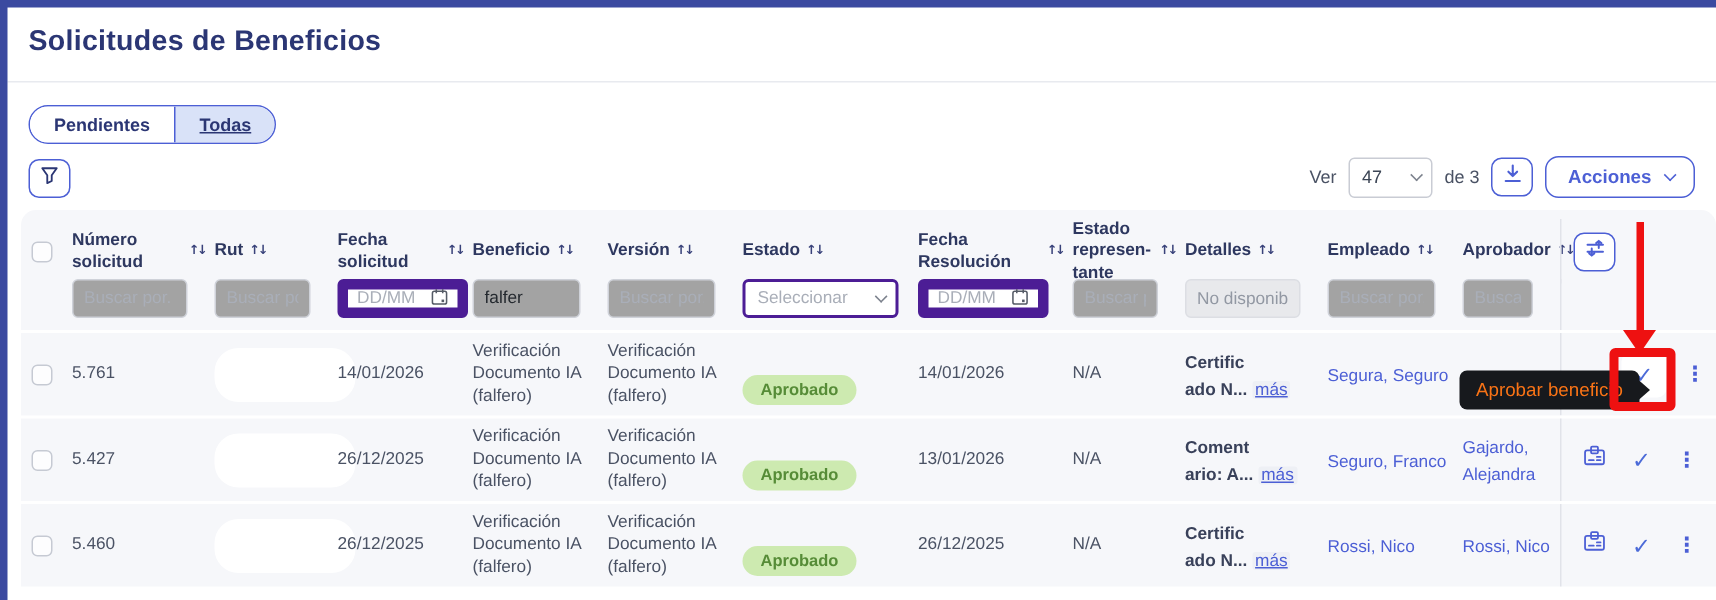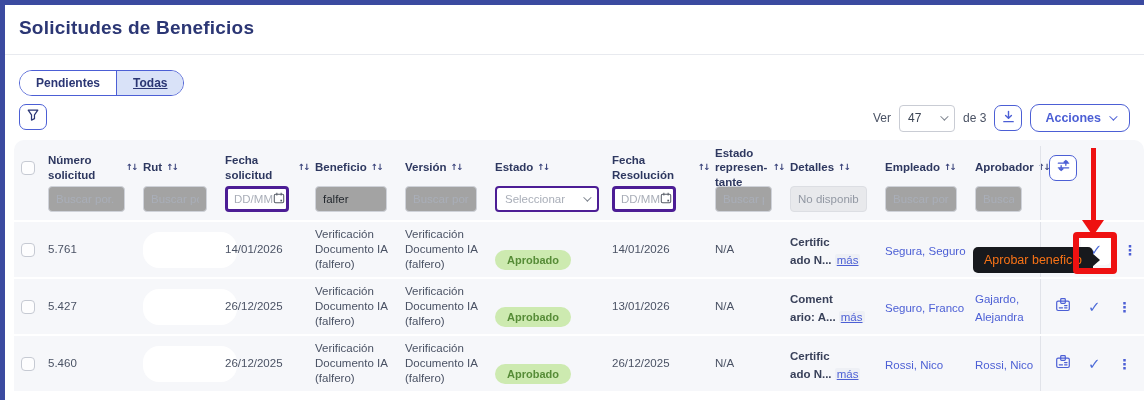--- a/index.html
+++ b/index.html
@@ -14,21 +14,21 @@
   .page-title { padding:17px 0 0 14px; font-size:19px; font-weight:600; color:#2b3674; letter-spacing:.2px;}
   .title-divider { margin-top:15px; border-bottom:1px solid #e8eaef; }
 
   
   .tabs { display:inline-flex; margin:15px 0 0 14px; border:1px solid #4c5fd5; border-radius:13px; overflow:hidden; background:#fff;}
   .tab { padding:5px 16px; font-size:12px; font-weight:600; color:#2b3674; background:#fff; cursor:pointer; border:none;}
   .tab.active { background:#d9e2f8;text-decoration:underline; }
   .tab + .tab { border-left:1px solid #4c5fd5; }
 
   
-  .band { display:flex; justify-content:space-between; align-items:flex-start; padding:8px 14px 0 14px; }
+  .band { display:flex; justify-content:space-between; align-items:flex-end; padding:8px 14px 0 14px; }
   .icon-btn { display:inline-flex; align-items:center; justify-content:center; width:28px; height:26px;
     border:1px solid #4c5fd5; border-radius:7px; background:#fff; cursor:pointer;}
   .right-controls { display:flex; align-items:center; gap:8px; }
   .small-label { font-size:12px; color:#4a5264; }
   .select-box { display:flex; align-items:center; justify-content:space-between; width:56px; height:27px;
     border:1px solid #c9ccd4; border-radius:4px; background:#fff; padding:0 8px; font-size:12px; color:#3c4555; cursor:pointer;}
   .chev { width:6px; height:6px; border-right:1.5px solid #7c828d; border-bottom:1.5px solid #7c828d;
     transform:rotate(45deg) translateY(-2px); display:inline-block;}
   .chev.blue { border-color:#4c5fd5; }
   .btn-acciones { display:flex; align-items:center; gap:8px; height:28px; padding:0 14px; border:1px solid #4c5fd5;
@@ -45,22 +45,22 @@
   .cb-cell { display:flex; justify-content:center; padding-top:0; }
   .hlabel { display:flex; align-items:center; gap:4px; font-size:11.5px; font-weight:700; color:#2e3860; line-height:1.25;}
   .sort { font-family:"DejaVu Sans",sans-serif; font-size:8.5px; letter-spacing:-1.5px; color:#39427a; cursor:pointer; flex:none;}
   .col-actions { border-left:1px solid #e1e3e9; height:100%; display:flex; align-items:center; }
   .hrow .col-actions { padding-left:8px; }
 
   input.filter { width:calc(100% - 12px); max-width:80px; height:26px; border:1px solid #cfd2d9; border-radius:4px;
     background:#a3a3a3; padding:0 7px; font-size:11.5px; color:#24292f; font-family:inherit;}
   input.filter::placeholder { color:#a9aeb8; }
   input.filter:disabled { background:#e8e9ec; border-color:#dcdee3; color:#9298a3; -webkit-text-fill-color:#9298a3;}
-  .datebox { display:flex; align-items:center; justify-content:space-between; width:64px; height:26px;
-    border:3px solid #4c1d95; border-radius:4px; background:#fff; padding:0 6px; font-size:11.5px; color:#a9aeb8; cursor:pointer;}
+  .datebox { display:flex; align-items:center; justify-content:space-between; width:87px; height:26px;
+    border:7px solid #4c1d95; border-radius:4px; background:#fff; padding:0 6px; font-size:11.5px; color:#a9aeb8; cursor:pointer;}
   .selbox { display:flex; align-items:center; justify-content:space-between; width:104px; height:26px;
     border:2px solid #4c1d95; border-radius:4px; background:#fff; padding:0 8px; font-size:11.5px; color:#a9aeb8; cursor:pointer;}
 
   input[type=checkbox] { appearance:none; width:14px; height:14px; border:1.5px solid #c6cad3; border-radius:4px;
     background:#fdfdfe; cursor:pointer; }
 
   .cell-text { font-size:11.5px; color:#4a5264; line-height:1.3; }
   .pill { display:inline-block; padding:4px 12px; border-radius:12px; background:#cdeab0; color:#568c37;
     font-size:11px; font-weight:600;margin-top:20px;}
   .link { color:#4c5fd5; font-size:11.5px; cursor:pointer; line-height:1.3;}

